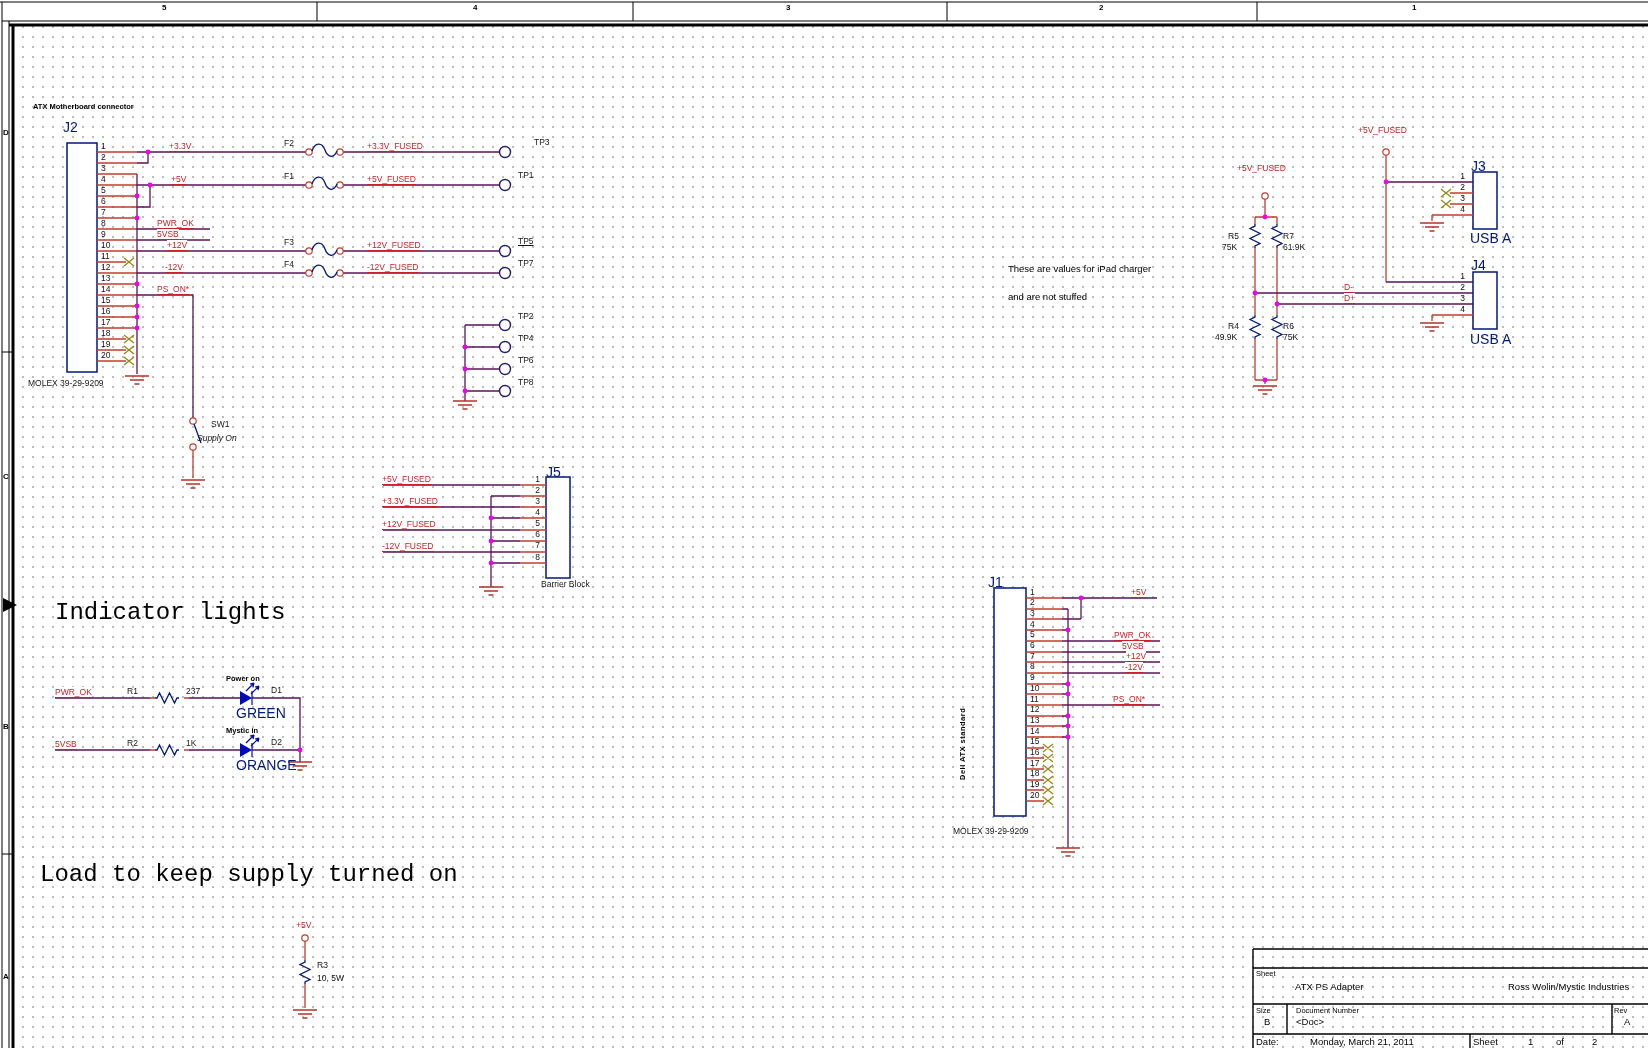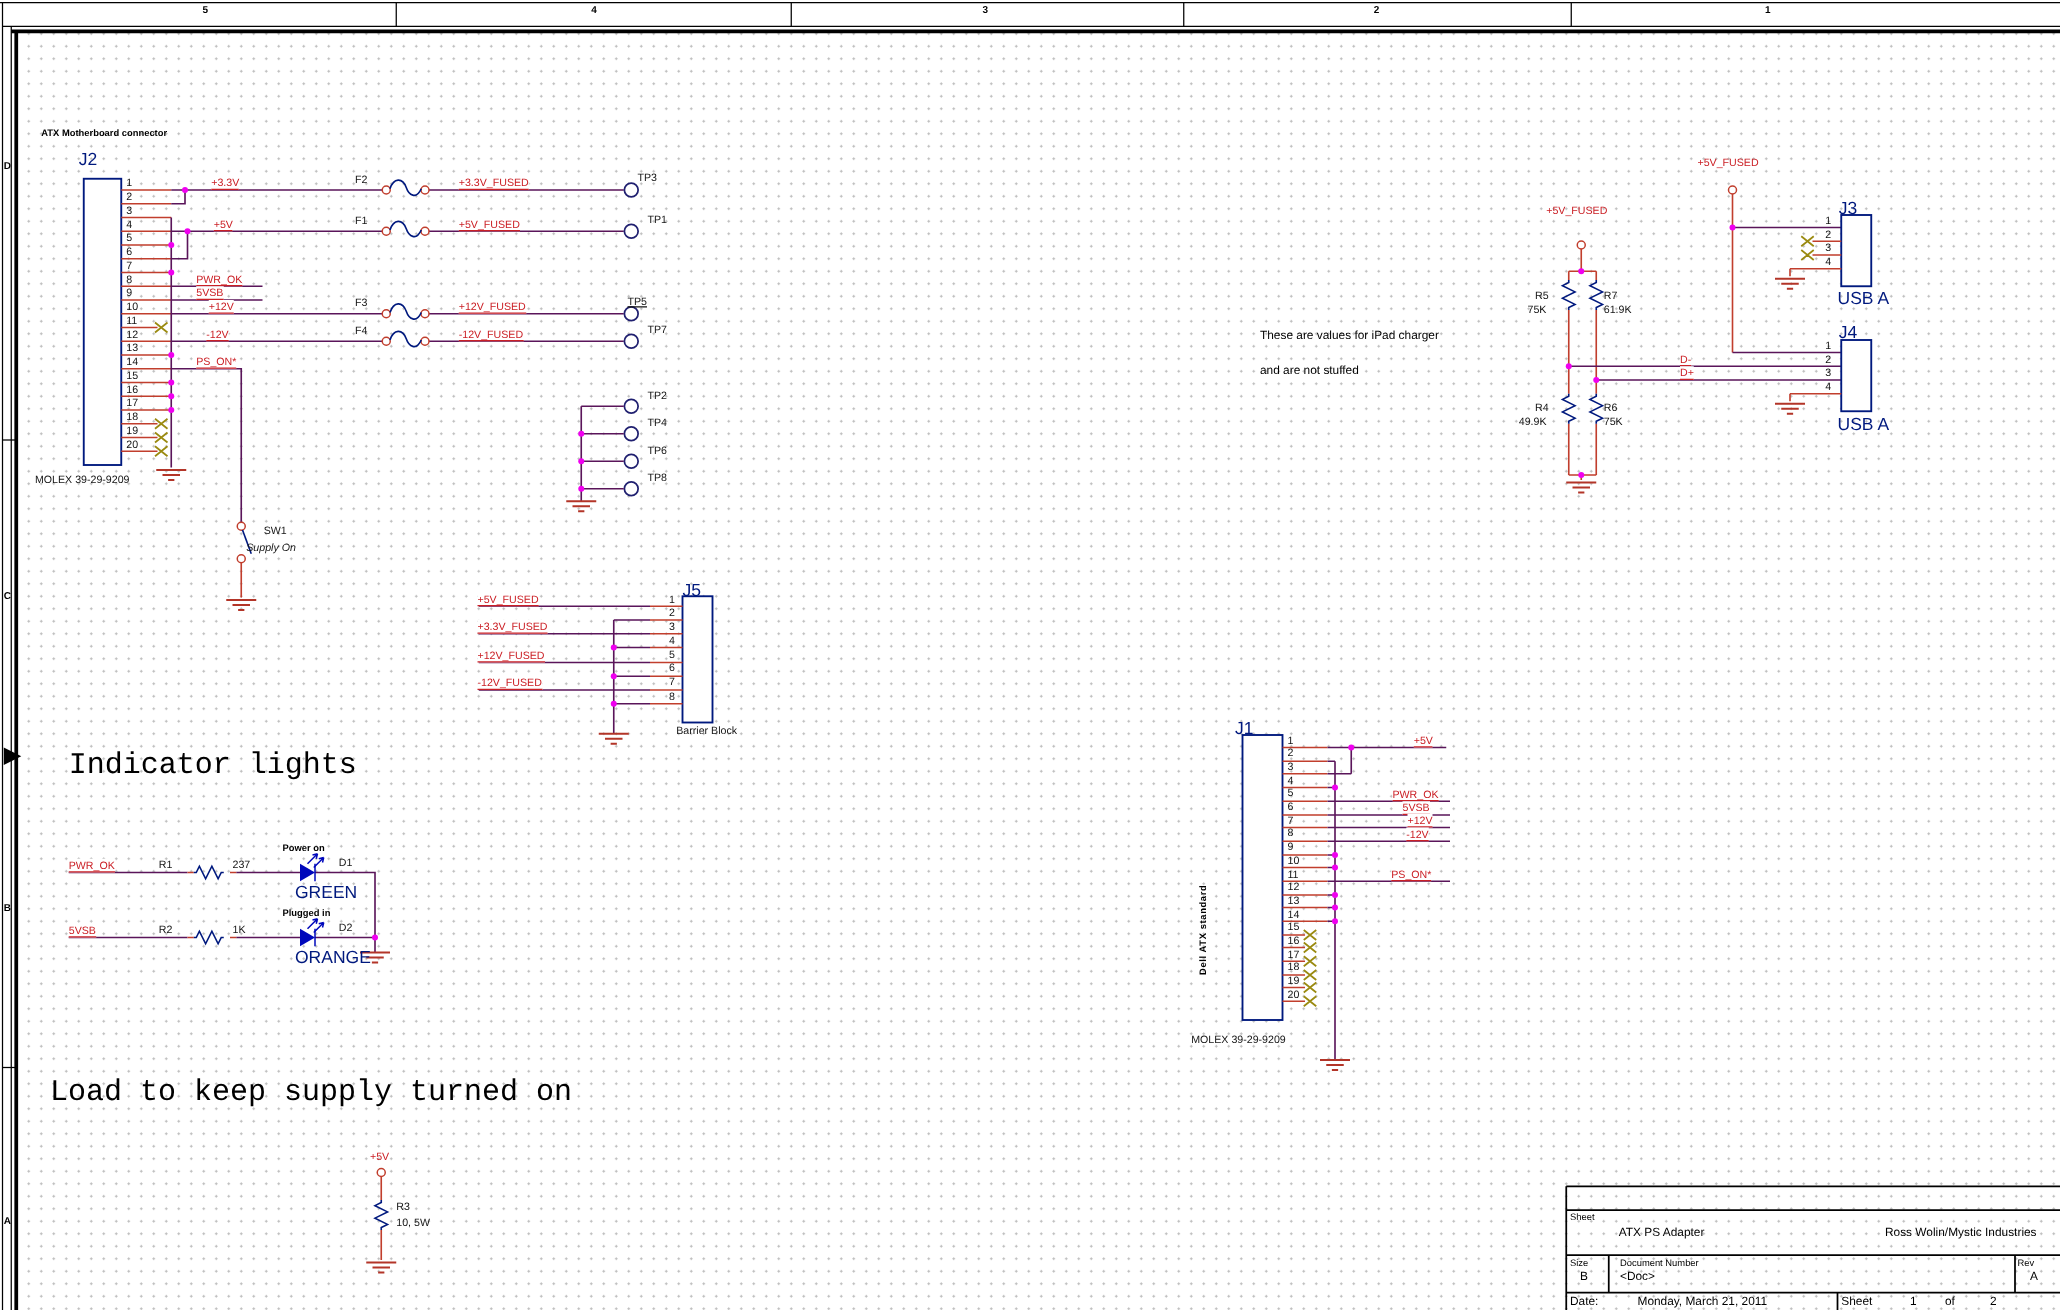--- a/index.html
+++ b/index.html
@@ -228,31 +228,31 @@
     <span class="tbl tbl-v" style="left:1473px;top:1036px">Sheet</span>
     <span class="tbl tbl-v" style="left:1528px;top:1036px">1</span>
     <span class="tbl tbl-v" style="left:1556px;top:1036px">of</span>
     <span class="tbl tbl-v" style="left:1592px;top:1036px">2</span>
   </div>
 <span class="lb t-tinyb" style="left: 33px; top: 103px;">ATX Motherboard connector</span>
     <span class="lb t-blue" style="left: 63px; top: 120px;">J2</span>
     <span class="lb t-netu" style="left: 169px; top: 141px;">+3.3V</span>
     <span class="lb t-ref" style="left: 284px; top: 139px;">F2</span>
     <span class="lb t-netu" style="left: 367px; top: 141px;">+3.3V_FUSED</span>
-    <span class="lb t-ref" style="left: 510px; top: 138px;">TP3</span>
+    <span class="lb t-ref" style="left: 534px; top: 138px;">TP3</span>
     <span class="lb t-netu" style="left: 171px; top: 174px;">+5V</span>
     <span class="lb t-ref" style="left: 284px; top: 172px;">F1</span>
     <span class="lb t-netu" style="left: 367px; top: 174px;">+5V_FUSED</span>
     <span class="lb t-ref" style="left: 518px; top: 171px;">TP1</span>
     <span class="lb t-netu" style="left: 157px; top: 218px;">PWR_OK</span>
     <span class="lb t-netu" style="left: 157px; top: 229px;">5VSB</span>
     <span class="lb t-netu" style="left: 167px; top: 240px;">+12V</span>
     <span class="lb t-ref" style="left: 284px; top: 238px;">F3</span>
     <span class="lb t-netu" style="left: 367px; top: 240px;">+12V_FUSED</span>
-    <span class="lb t-ref" style="left: 502px; top: 237px; text-decoration: underline;">TP5</span>
+    <span class="lb t-ref" style="left: 518px; top: 237px; text-decoration: underline;">TP5</span>
     <span class="lb t-netu" style="left: 165px; top: 262px;">-12V</span>
     <span class="lb t-ref" style="left: 284px; top: 260px;">F4</span>
     <span class="lb t-netu" style="left: 367px; top: 262px;">-12V_FUSED</span>
     <span class="lb t-ref" style="left: 518px; top: 259px;">TP7</span>
     <span class="lb t-netu" style="left: 157px; top: 284px;">PS_ON*</span>
     <span class="lb t-ref" style="left: 28px; top: 379px;">MOLEX 39-29-9209</span>
     <span class="lb t-ref" style="left: 518px; top: 312px;">TP2</span>
     <span class="lb t-ref" style="left: 518px; top: 334px;">TP4</span>
     <span class="lb t-ref" style="left: 518px; top: 356px;">TP6</span>
     <span class="lb t-ref" style="left: 518px; top: 378px;">TP8</span>
@@ -267,21 +267,21 @@
     <span class="lb t-big" style="left: 55px; top: 600px;">Indicator lights</span>
     <span class="lb t-netu" style="left: 55px; top: 687px;">PWR_OK</span>
     <span class="lb t-ref" style="left: 127px; top: 687px;">R1</span>
     <span class="lb t-ref" style="left: 186px; top: 687px;">237</span>
     <span class="lb t-tinyb" style="left: 226px; top: 675px;">Power on</span>
     <span class="lb t-ref" style="left: 271px; top: 686px;">D1</span>
     <span class="lb t-blue" style="left: 236px; top: 706px;">GREEN</span>
     <span class="lb t-netu" style="left: 55px; top: 739px;">5VSB</span>
     <span class="lb t-ref" style="left: 127px; top: 739px;">R2</span>
     <span class="lb t-ref" style="left: 186px; top: 739px;">1K</span>
-    <span class="lb t-tinyb" style="left: 226px; top: 727px;">Plugged in</span>
+    <span class="lb t-tinyb" style="left: 226px; top: 727px;">Mystic in</span>
     <span class="lb t-ref" style="left: 271px; top: 738px;">D2</span>
     <span class="lb t-blue" style="left: 236px; top: 758px;">ORANGE</span>
     <span class="lb t-big" style="left: 40px; top: 862px;">Load to keep supply turned on</span>
     <span class="lb t-net" style="left: 296px; top: 921px;">+5V</span>
     <span class="lb t-ref" style="left: 317px; top: 961px;">R3</span>
     <span class="lb t-ref" style="left: 317px; top: 974px;">10, 5W</span>
     <span class="lb t-note" style="left: 1008px; top: 264px;">These are values for iPad charger</span>
     <span class="lb t-note" style="left: 1008px; top: 292px;">and are not stuffed</span>
     <span class="lb t-net" style="left: 1237px; top: 164px;">+5V_FUSED</span>
     <span class="lb t-ref" style="left: 1228px; top: 232px;">R5</span>

